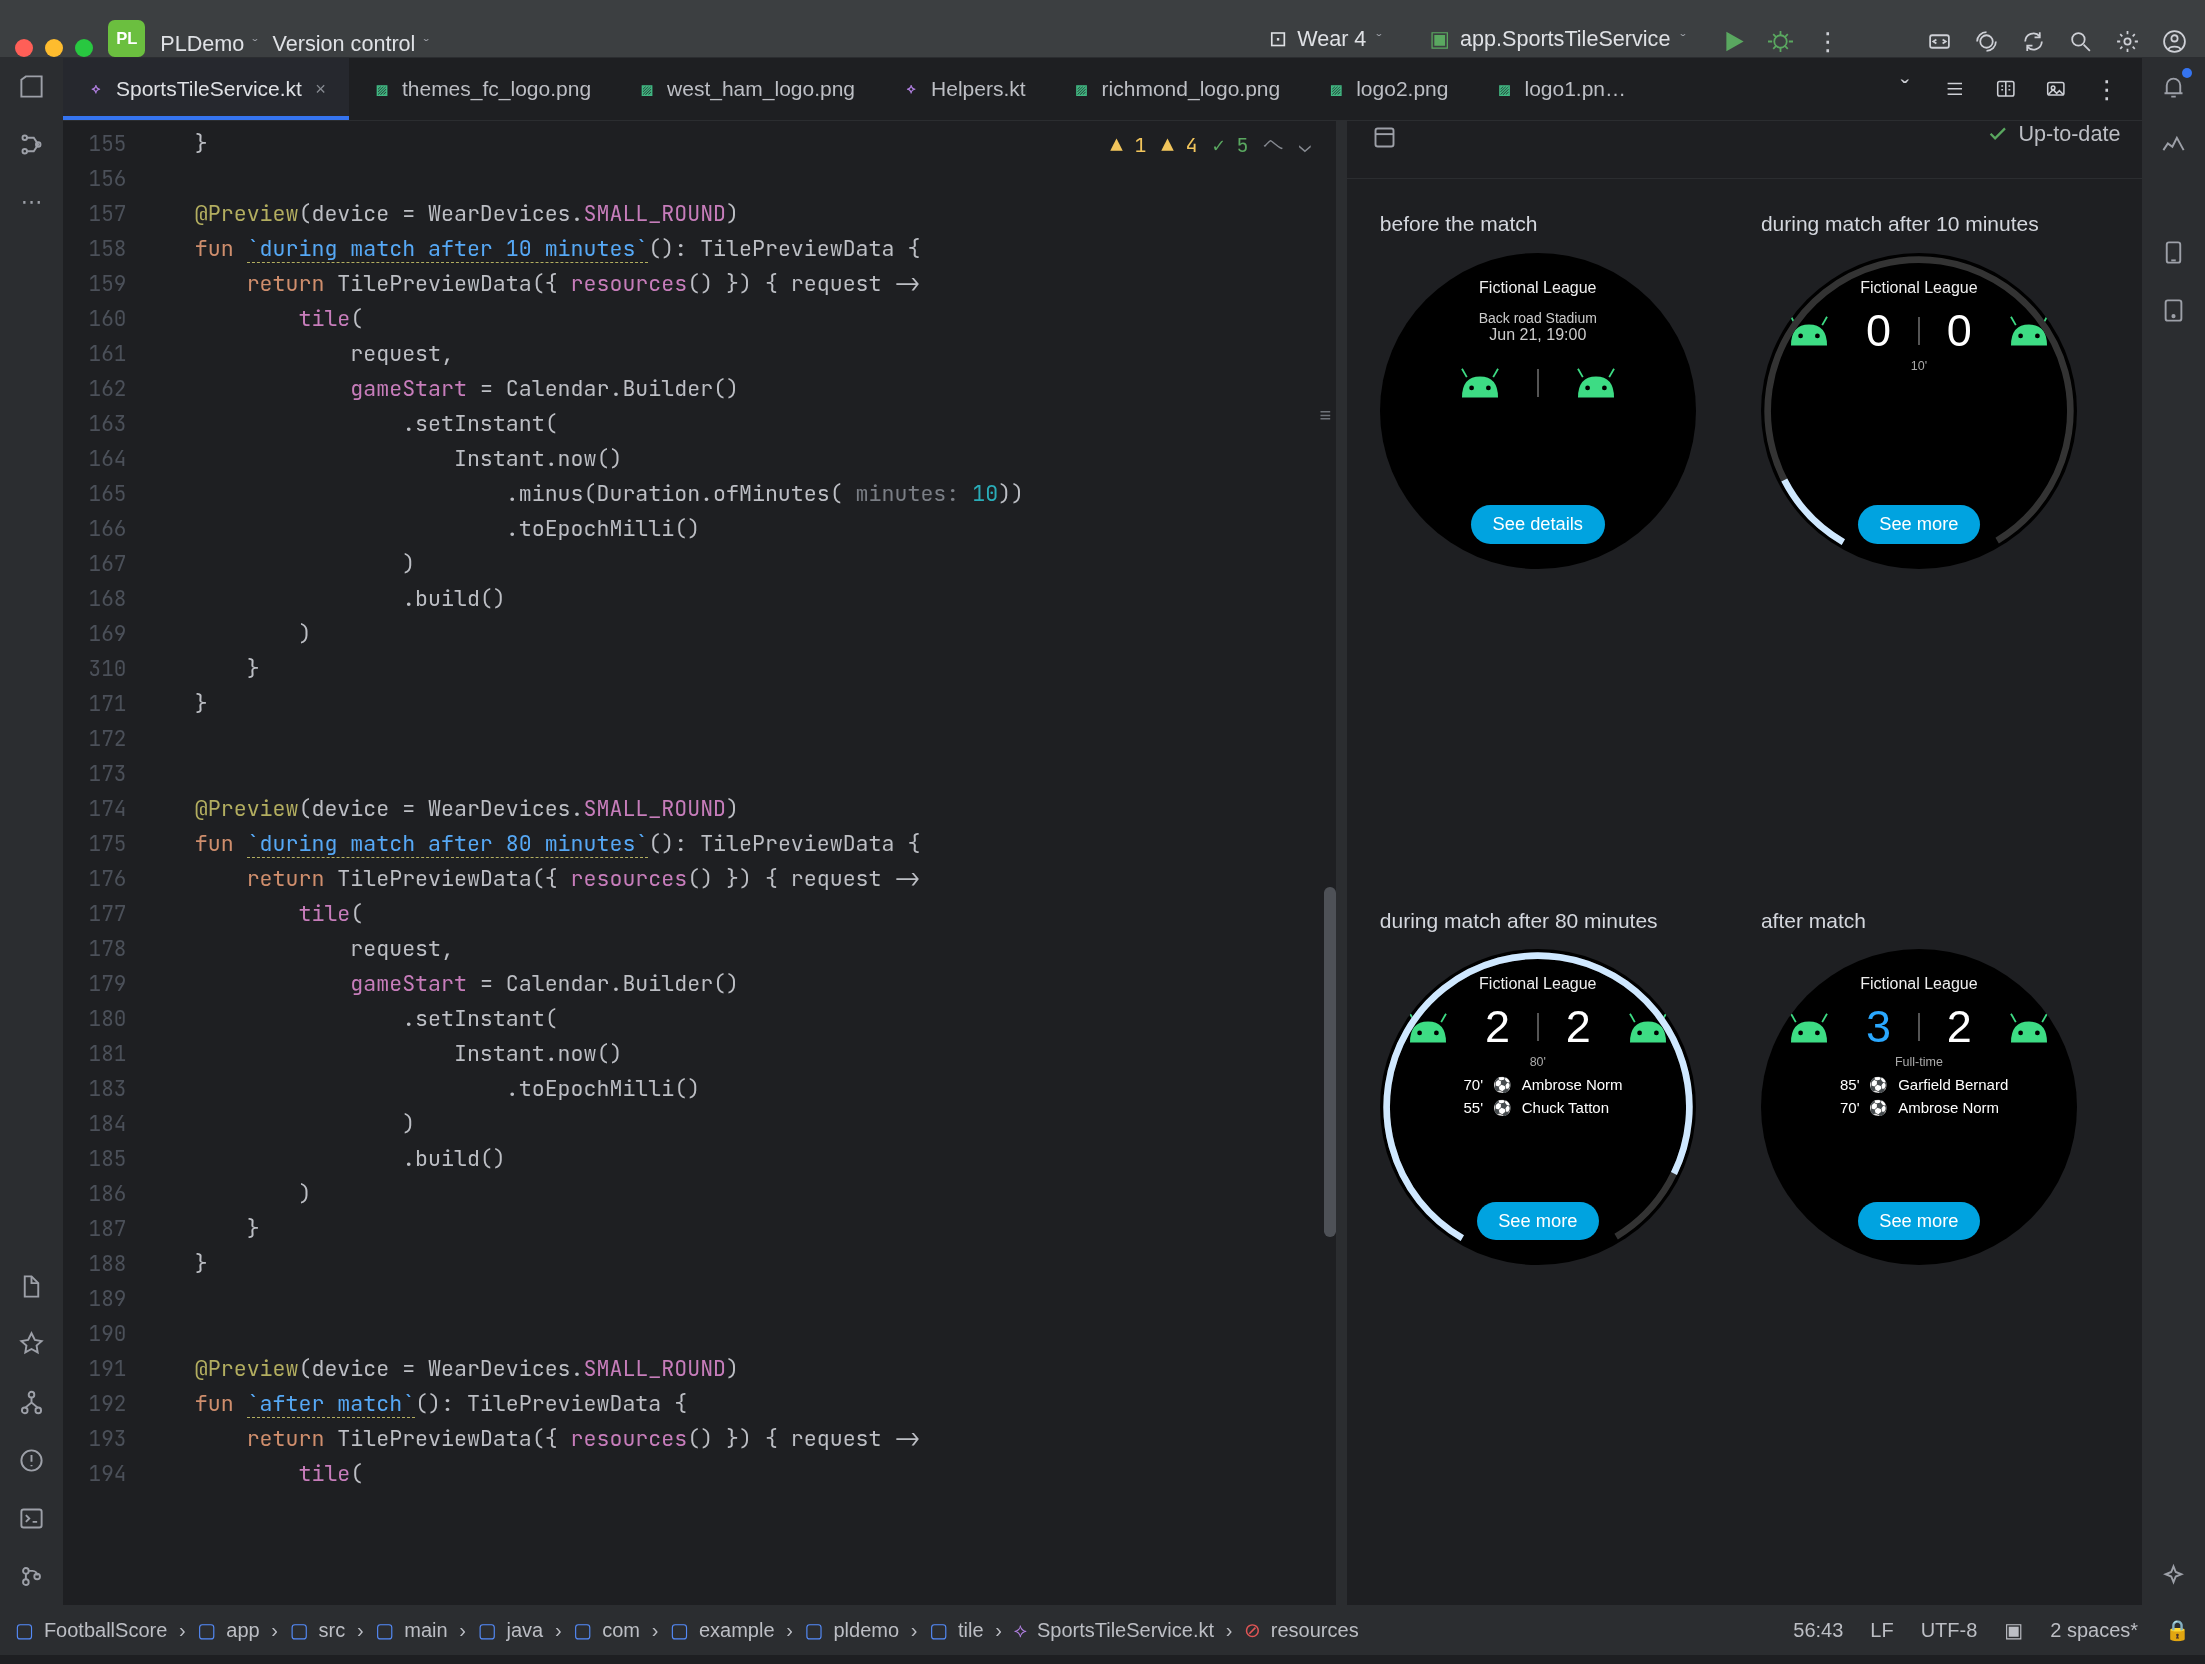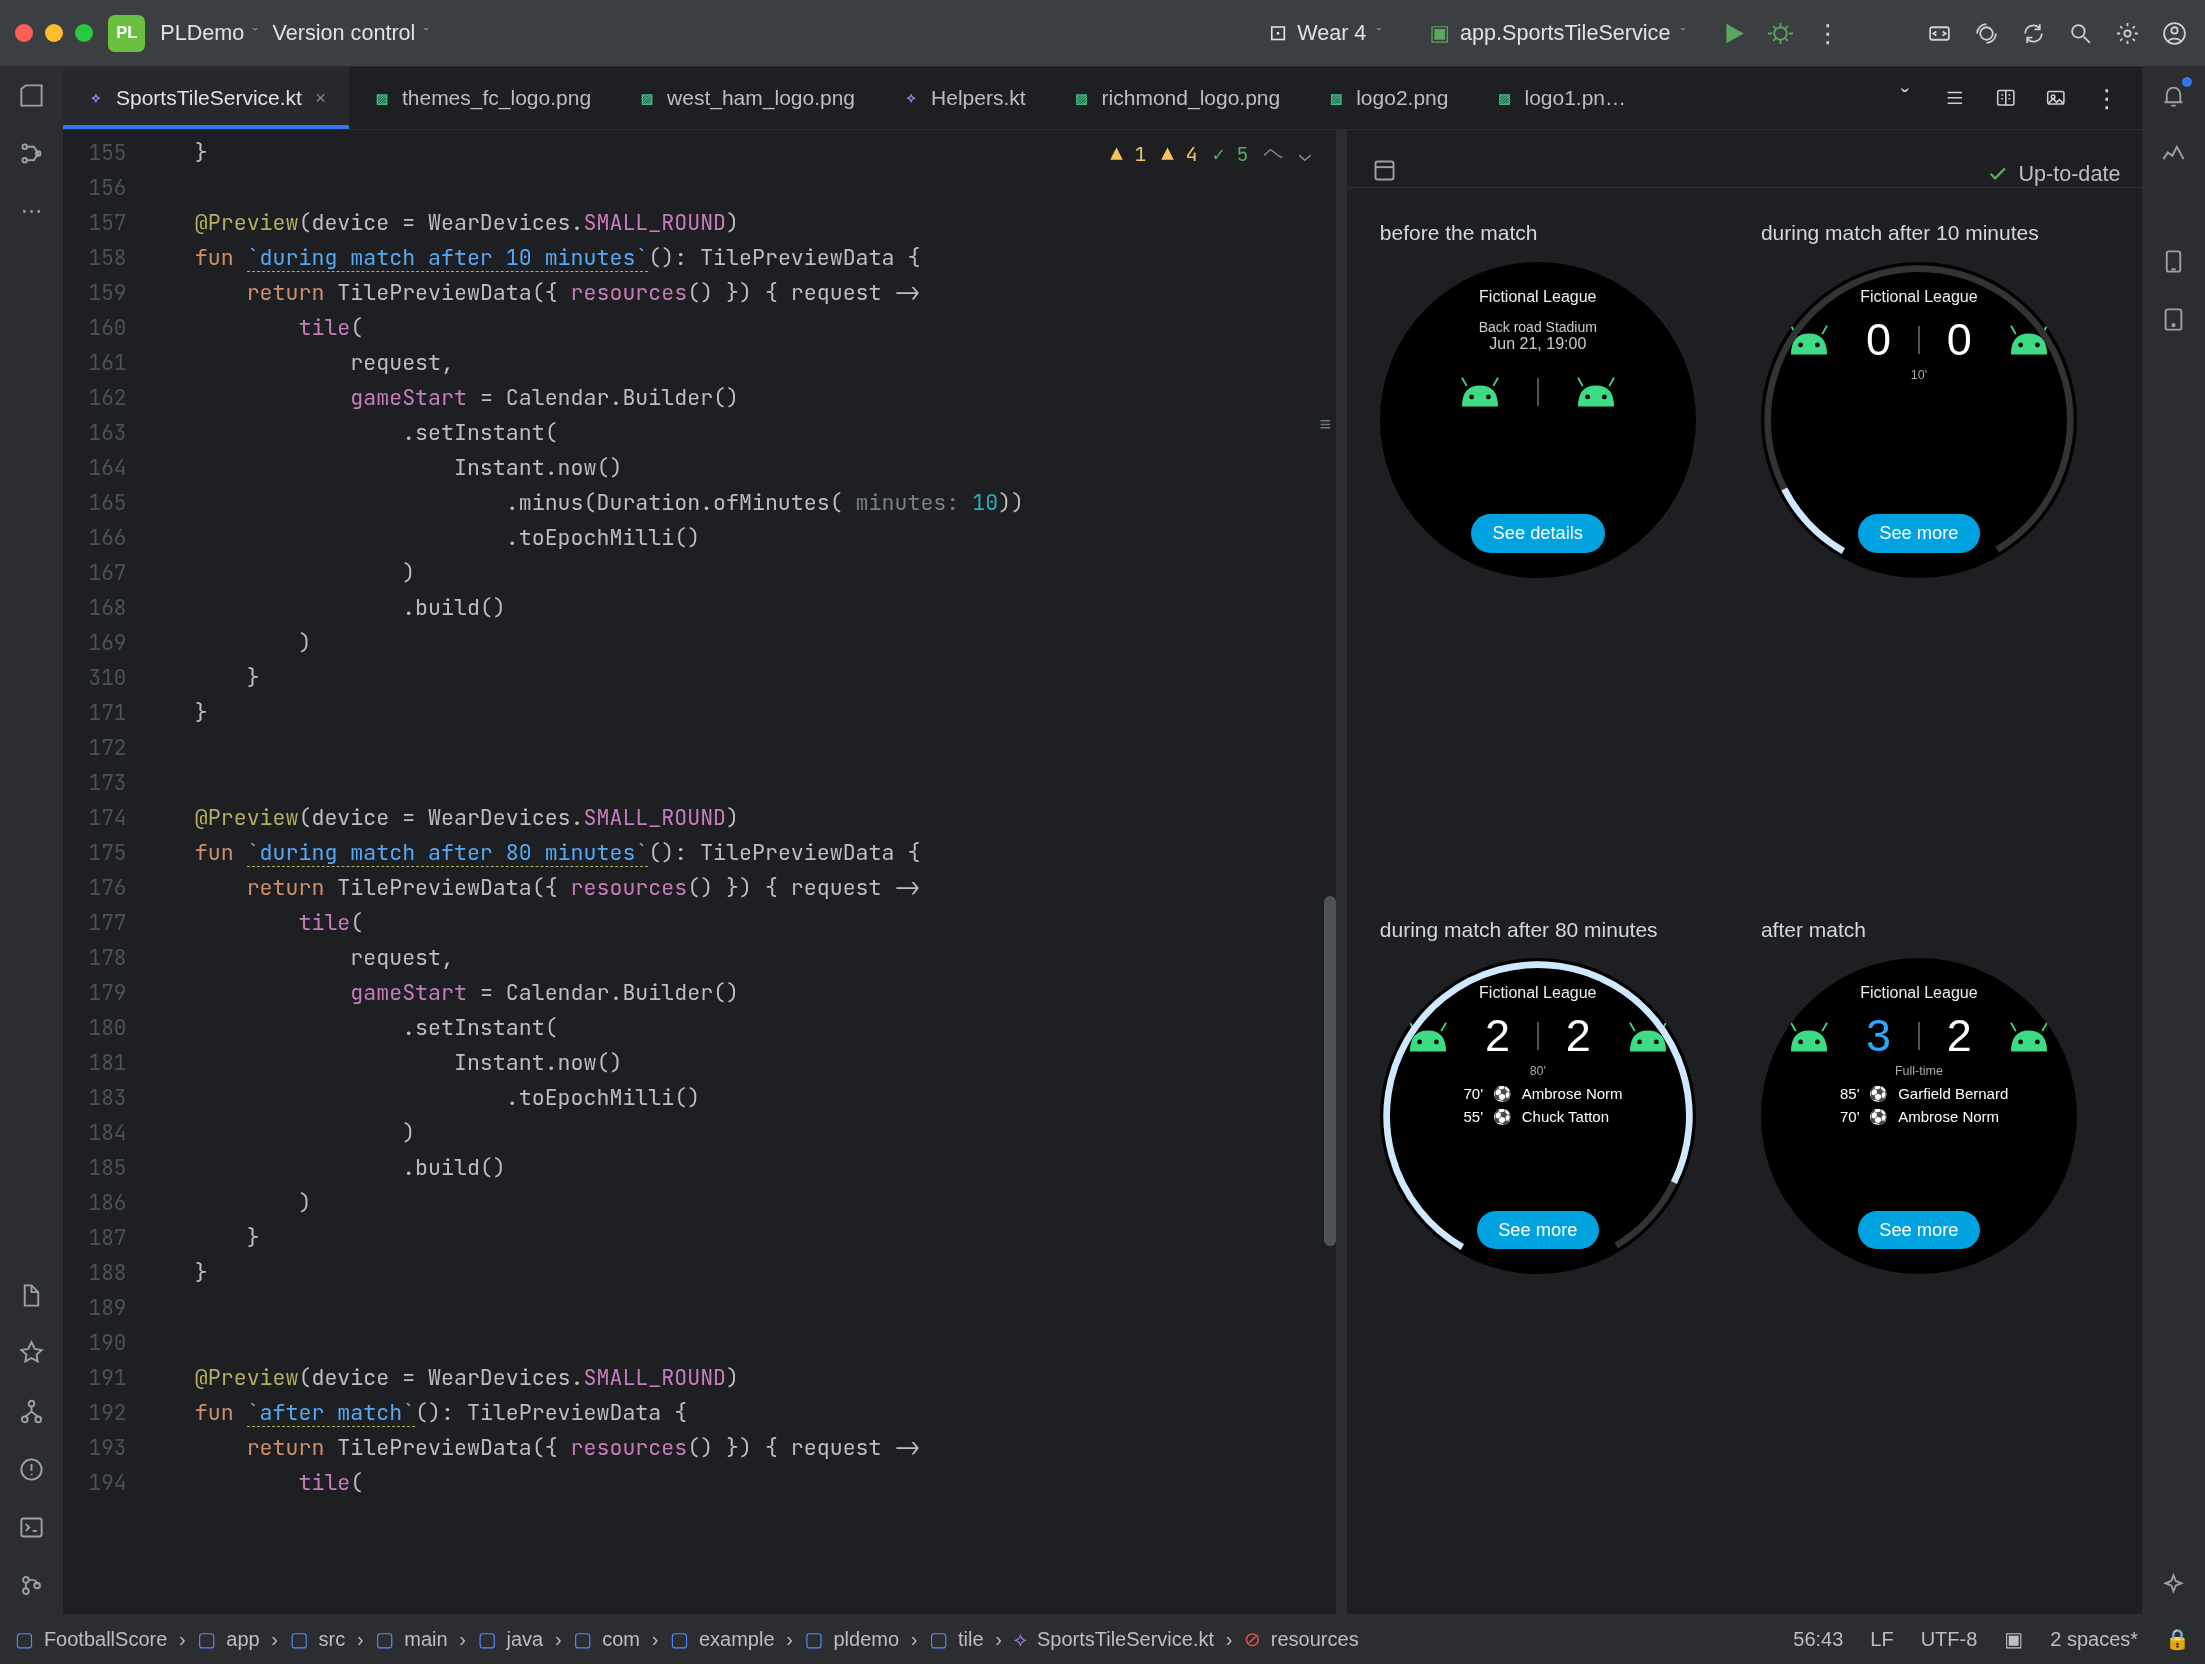--- a/index.html
+++ b/index.html
@@ -1,20 +1,20 @@
 <!DOCTYPE html>
 <html style="font-size:13.3px"><head>
 <meta charset="utf-8">
 <style>
 * { margin:0; padding:0; box-sizing:border-box; }
 html,body { width:2205px; height:1664px; background:#1e1f22; color:#bcbec4; font-family:-apple-system,BlinkMacSystemFont,"Segoe UI",sans-serif; overflow:hidden; }
 .mono { font-family:"JetBrains Mono",Menlo,Consolas,monospace; }
 
 
-.topbar { height:67px; background:#3c3f41; display:flex; align-items:center; padding:0 15px; gap:15px; border-bottom:0.8px solid #2b2d30; }
+.topbar { height:58px; background:#3c3f41; display:flex; align-items:flex-end; padding:0 15px; gap:15px; border-bottom:0.8px solid #2b2d30; }
 .traffic { display:flex; gap:11.7px; }
 .dot { width:18.3px; height:18.3px; border-radius:50%; }
 .dot.r{background:#ff5f57}.dot.y{background:#febc2e}.dot.g{background:#28c840}
 .proj-badge { width:37px; height:37px; background:#6bbf3f; border-radius:6.7px; display:flex; align-items:center; justify-content:center; color:#fff; font-weight:700; font-size:16.6px; }
 .nav-link { color:#dfe1e5; font-size:21.6px; display:flex; align-items:center; gap:8.3px; cursor:pointer; }
 .nav-link .chev { font-size:15px; color:#9da0a8; }
 .spacer { flex:1; }
 .pill { display:flex; align-items:center; gap:10px; padding:5px 16.6px; font-size:21.6px; color:#dfe1e5; border-radius:8.3px; cursor:pointer; }
 .pill .chev{color:#9da0a8;font-size:15px}
 .ico { width:32px; height:32px; display:flex; align-items:center; justify-content:center; color:#ced0d6; font-size:25px; cursor:pointer; }
@@ -58,21 +58,21 @@
 
 .insp { position:absolute; top:10px; right:25px; display:flex; align-items:center; gap:15px; font-size:20px; }
 .insp .warn{color:#f2c55c}.insp .err{color:#f2c55c}.insp .ok{color:#5aa860}
 .insp .arr{color:#868a91;cursor:pointer}
 
 .divider { width:10.8px; background:#2b2d30; cursor:col-resize; position:relative; }
 .divider::before{content:"≡";position:absolute;left:-16.6px;top:283px;color:#6f737a;font-size:20px}
 
 
 .preview-pane { flex:1; background:#1e1f22; display:flex; flex-direction:column; }
-.preview-head{height:58px;display:flex;align-items:flex-end;padding:0 21.6px;border-bottom:0.8px solid #2b2d30}
+.preview-head{height:58px;display:flex;align-items:flex-start;padding:0 21.6px;border-bottom:0.8px solid #2b2d30}
 .preview-head .status{margin-left:auto;display:flex;align-items:center;gap:10px;color:#bcbec4;font-size:21.6px}
 .preview-head .status svg{stroke:#5aa860;width:21.6px;height:21.6px;fill:none;stroke-width:2.5}
 .preview-grid{flex:1;display:grid;grid-template-columns:1fr 1fr;grid-template-rows:1fr 1fr;gap:33px;padding:33px}
 .pv-cell{display:flex;flex-direction:column}
 .pv-label{color:#d4d7de;font-size:21px;margin-bottom:16.6px}
 .watch{width:316px;height:316px;border-radius:50%;background:#000;position:relative;overflow:hidden;display:flex;flex-direction:column;align-items:center;color:#fff;align-self:flex-start}
 .watch .league{font-size:16px;margin-top:26px;color:#eee}
 .watch .sub{font-size:14px;color:#ccc;margin-top:13px}
 .watch .sub2{font-size:16px;color:#ccc}
 .watch .score-row{display:flex;align-items:center;gap:27px;margin-top:8.3px}

